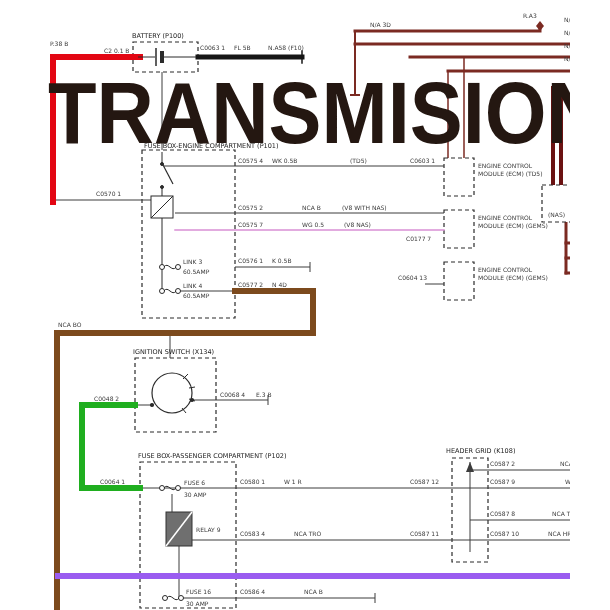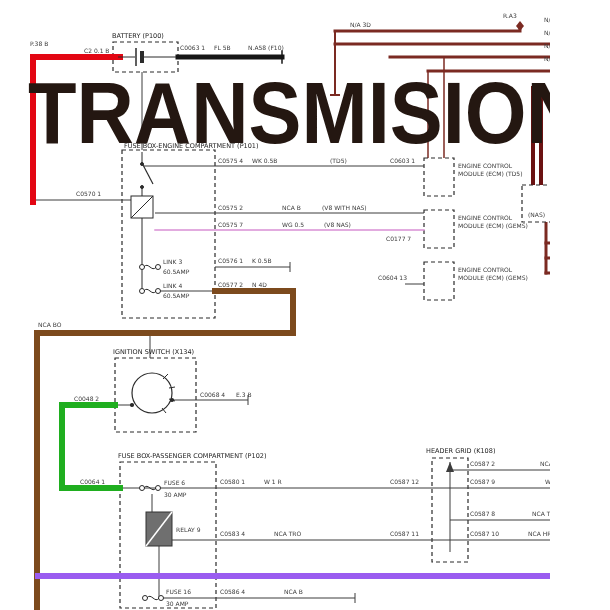--- a/index.html
+++ b/index.html
@@ -1,16 +1,16 @@
 <!DOCTYPE html>
 <html><head>
 <meta charset="utf-8">
 <style>
   html,body{margin:0;padding:0;background:#fff;}
-  .stage{position:relative;width:550px;height:610px;background:#ffffff;overflow:hidden;}
+  .stage{position:relative;width:550px;height:610px;background:#ffffff;overflow:hidden;margin-left:20px;}
   svg{position:absolute;left:0;top:0;}
   text.lbl{font-family:"DejaVu Sans",sans-serif;font-size:6px;fill:#3a3a3a;}
   text.name{font-size:6.5px;fill:#222;}
   .title-text{font-family:"Liberation Sans",sans-serif;font-weight:bold;}
 </style>
 </head>
 <body>
 
 <div class="stage">
 <svg width="610" height="610" viewBox="0 0 610 610">

